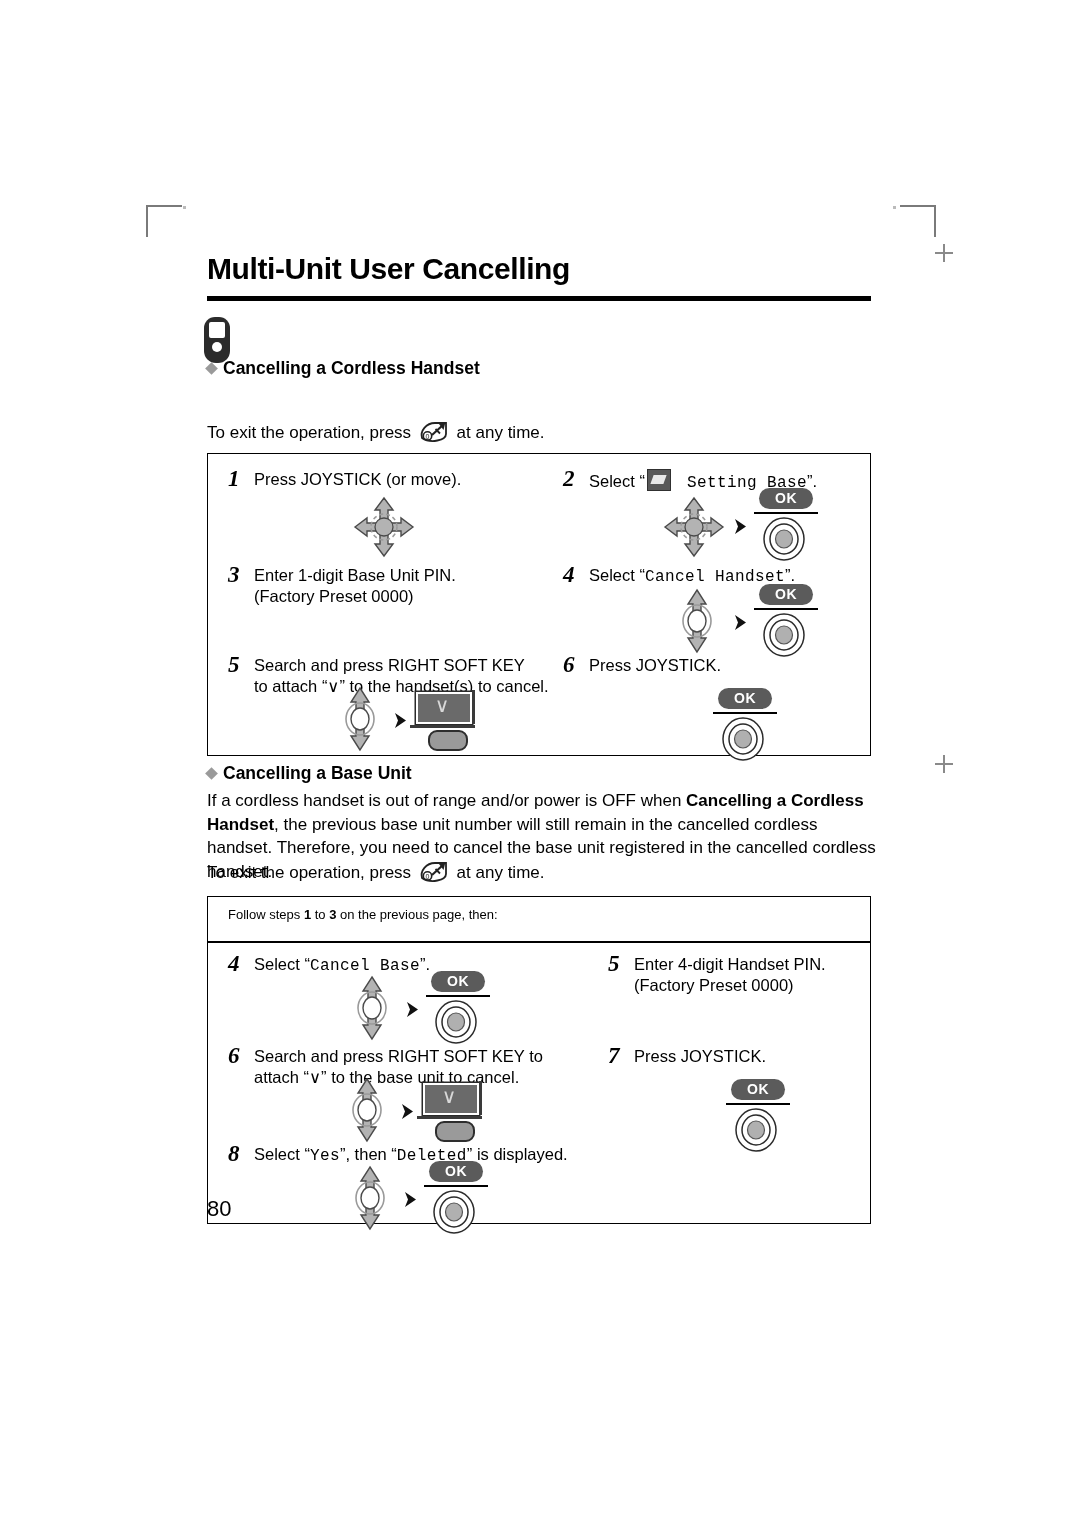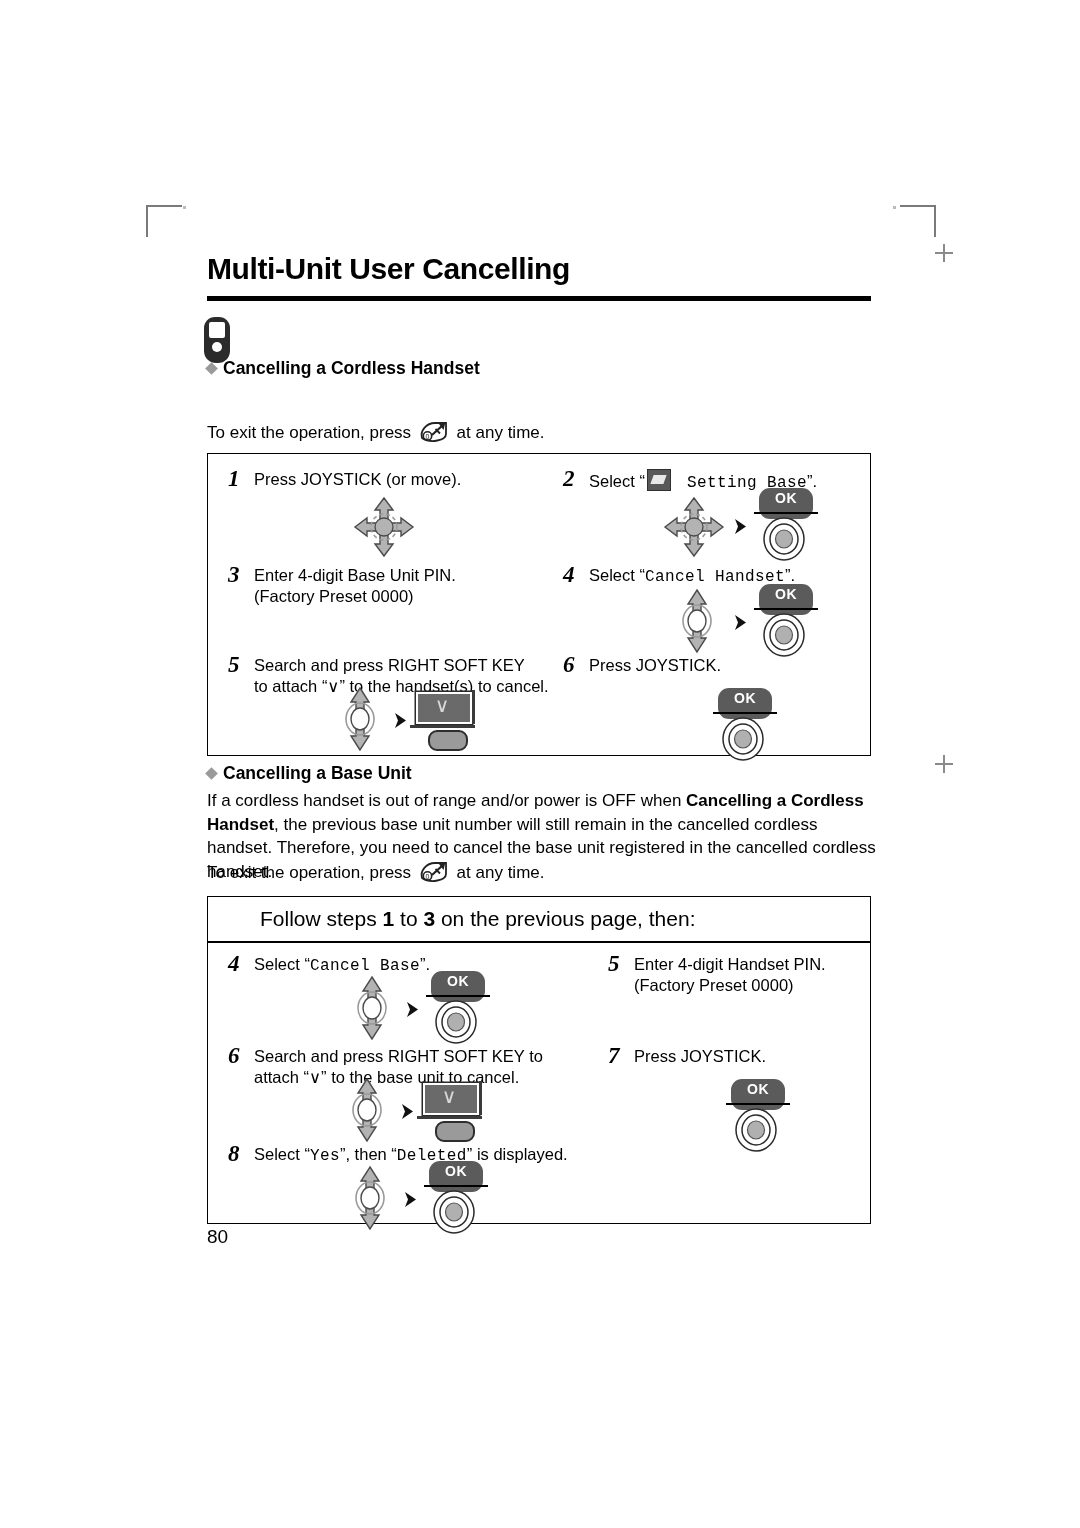--- a/index.html
+++ b/index.html
@@ -65,21 +65,21 @@
     position:relative;margin:0 3px;
   }
   .exit-key svg{position:absolute;left:0;top:0;}
 
   
   .box{position:absolute;border:1.6px solid #000;box-sizing:border-box;background:#fff;}
   .box1{left:207px;top:453px;width:664px;height:303px;}
   .box2{left:207px;top:896px;width:664px;height:328px;}
   .box2 .divider{position:absolute;left:0;top:44px;width:100%;height:1.6px;background:#000;}
 
-  .followline{position:absolute;left:20px;top:10px;font-size:21px;white-space:nowrap;margin-left:32px;}
+  .followline{position:absolute;left:20px;top:10px;font-size:13px;white-space:nowrap;}
   .followline b{font-weight:bold;}
 
   .step{position:absolute;}
   .step .num{
     position:absolute;left:0;top:0;
     font-size:23px;font-weight:bold;font-style:italic;
     font-family:"Liberation Serif", serif;
   }
   .step .txt{
     position:absolute;left:26px;top:3px;font-size:16.5px;line-height:21px;white-space:nowrap;
@@ -96,21 +96,21 @@
     content:"";position:absolute;left:4px;top:5px;width:13px;height:9px;
     background:#e8e8e8;transform:skewX(-20deg);
   }
 
   
   .ico{position:absolute;}
   .arrowR{position:absolute;width:13px;height:17px;}
 
   .okwrap{position:absolute;width:64px;height:72px;}
   .okpill{
-    position:absolute;left:5px;top:0;width:54px;height:31px;
+    position:absolute;left:5px;top:0;width:54px;height:21px;
     background:#5b5b5b;border-radius:11px;
     color:#fff;font-size:14px;font-weight:bold;text-align:center;line-height:21px;
     letter-spacing:0.5px;
   }
   .okline{position:absolute;left:0;top:24px;width:64px;height:2.4px;background:#000;}
   .okbtn{position:absolute;left:8px;top:29px;width:44px;height:44px;}
 
   .softkey{position:absolute;width:64px;height:56px;}
   .softkey .scr{
     position:absolute;left:0;top:0;width:52px;height:28px;background:#6a6a6a;border:2px solid #fff;
@@ -120,21 +120,21 @@
     position:absolute;left:0;top:0;width:52px;height:28px;color:#d8d8d8;
     font-size:20px;text-align:center;line-height:27px;
   }
   .softkey .post{position:absolute;left:56px;top:-2px;width:3px;height:34px;background:#3a3a3a;}
   .softkey .base{position:absolute;left:-6px;top:33px;width:65px;height:3px;background:#3a3a3a;}
   .softkey .key{
     position:absolute;left:12px;top:38px;width:36px;height:17px;
     background:#9a9a9a;border:2px solid #2e2e2e;border-radius:9px;
   }
 
-  .pagenum{position:absolute;left:207px;top:1226px;font-size:19px;}
+  .pagenum{position:absolute;left:207px;top:1196px;font-size:22px;}
 </style>
 </head>
 <body>
 
 <div class="page">
 
   <div class="cm cm-tl"></div>
   <div class="cm cm-tr"></div>
   <div class="dot-tl"></div>
   <div class="dot-tr"></div>
@@ -218,21 +218,21 @@
           <ellipse cx="22" cy="22" rx="20" ry="21" fill="#fff" stroke="#2b2b2b" stroke-width="1.5"></ellipse>
           <ellipse cx="22" cy="22" rx="14" ry="15" fill="#fff" stroke="#2b2b2b" stroke-width="1.5"></ellipse>
           <ellipse cx="22" cy="22" rx="8.5" ry="9" fill="#b0b0b0" stroke="#555" stroke-width="1.2"></ellipse>
         </svg>
       </div>
     </div>
 
     <div class="step" style="left:20px;top:108px;">
       <div class="num">3</div>
       <div class="txt">
-        <span>Enter 4-digit Base Unit PIN.</span><br><span>(Factory Preset 0000)</span>
+        <span>Enter 1-digit Base Unit PIN.</span><br><span>(Factory Preset 0000)</span>
       </div>
     </div>
 
     <div class="step" style="left:355px;top:108px;">
       <div class="num">4</div>
       <div class="txt"><span>Select “</span><span class="mono">Cancel Handset</span><span>”.</span></div>
     </div>
     <div class="ico" style="left:465px;top:134px;">
       <svg width="48" height="66" viewBox="0 0 48 66">
         <g fill="#b3b3b3" stroke="#4a4a4a" stroke-width="1.4">

